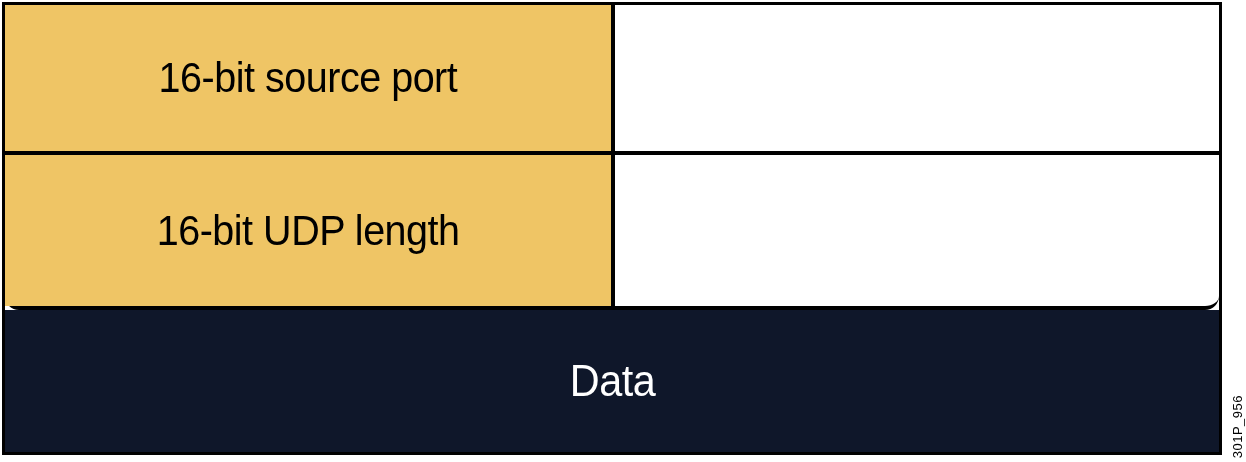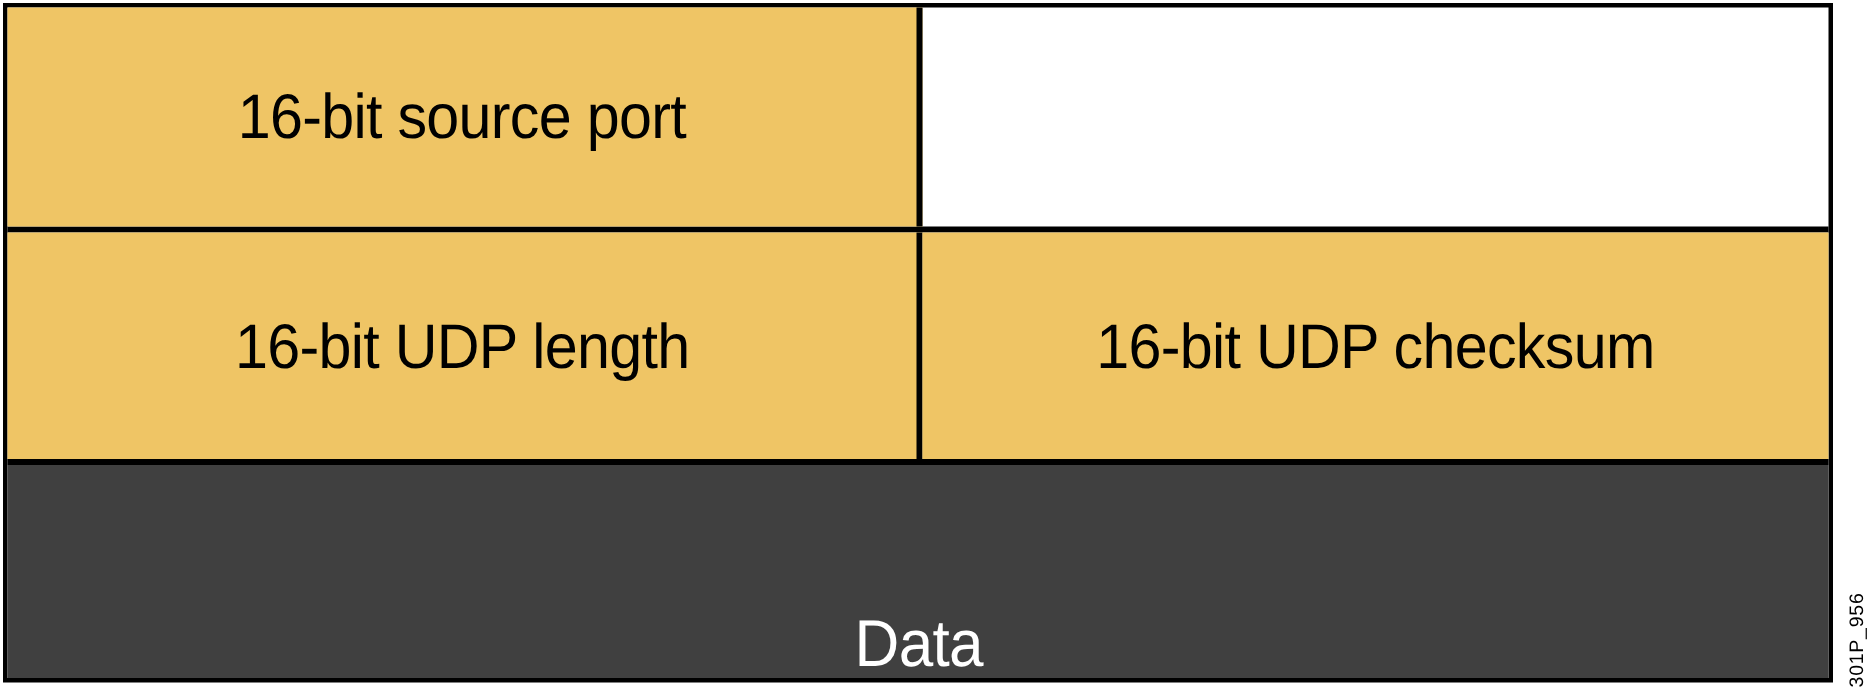--- a/index.html
+++ b/index.html
@@ -35,21 +35,21 @@
 
   
   .header-row {
     display: flex;
     flex-direction: row;
     width: 100%;
     box-sizing: border-box;
   }
 
   .header-row.row-1 { height: 150px; border-bottom: 4px solid #000000; }
-  .header-row.row-2 { height: 155px; border-bottom: 4px solid #000000; }
+  .header-row.row-2 { height: 155px; border-bottom: 4px solid #000000; border-radius: 14px; }
 
   .field {
     display: flex;
     align-items: center;
     justify-content: center;
     box-sizing: border-box;
     background: #EFC565;
     height: 100%;
     overflow: hidden;
   }
@@ -65,23 +65,23 @@
     letter-spacing: -0.5px;
     transform: scaleX(0.94);
     transform-origin: center center;
     white-space: nowrap;
   }
 
   
   .payload-row {
     flex: 1 1 auto;
     width: 100%;
-    background: #404040;
+    background: #0f172a;
     display: flex;
-    align-items: flex-end;
+    align-items: center;
     justify-content: center;
     box-sizing: border-box;
     overflow: hidden;
   }
 
   .payload-label {
     font-size: 44px;
     line-height: 1;
     color: #ffffff;
     font-weight: 400;
@@ -117,23 +117,20 @@
     <div class="header-row row-1">
       <div class="field left">
         <span class="field-label">16-bit source port</span>
       </div>
     </div>
 
     <div class="header-row row-2">
       <div class="field left">
         <span class="field-label">16-bit UDP length</span>
       </div>
-      <div class="field right">
-        <span class="field-label">16-bit UDP checksum</span>
-      </div>
     </div>
 
     <div class="payload-row">
       <span class="payload-label">Data</span>
     </div>
 
   </div>
 
   <div id="figure-id">301P_956</div>
 

